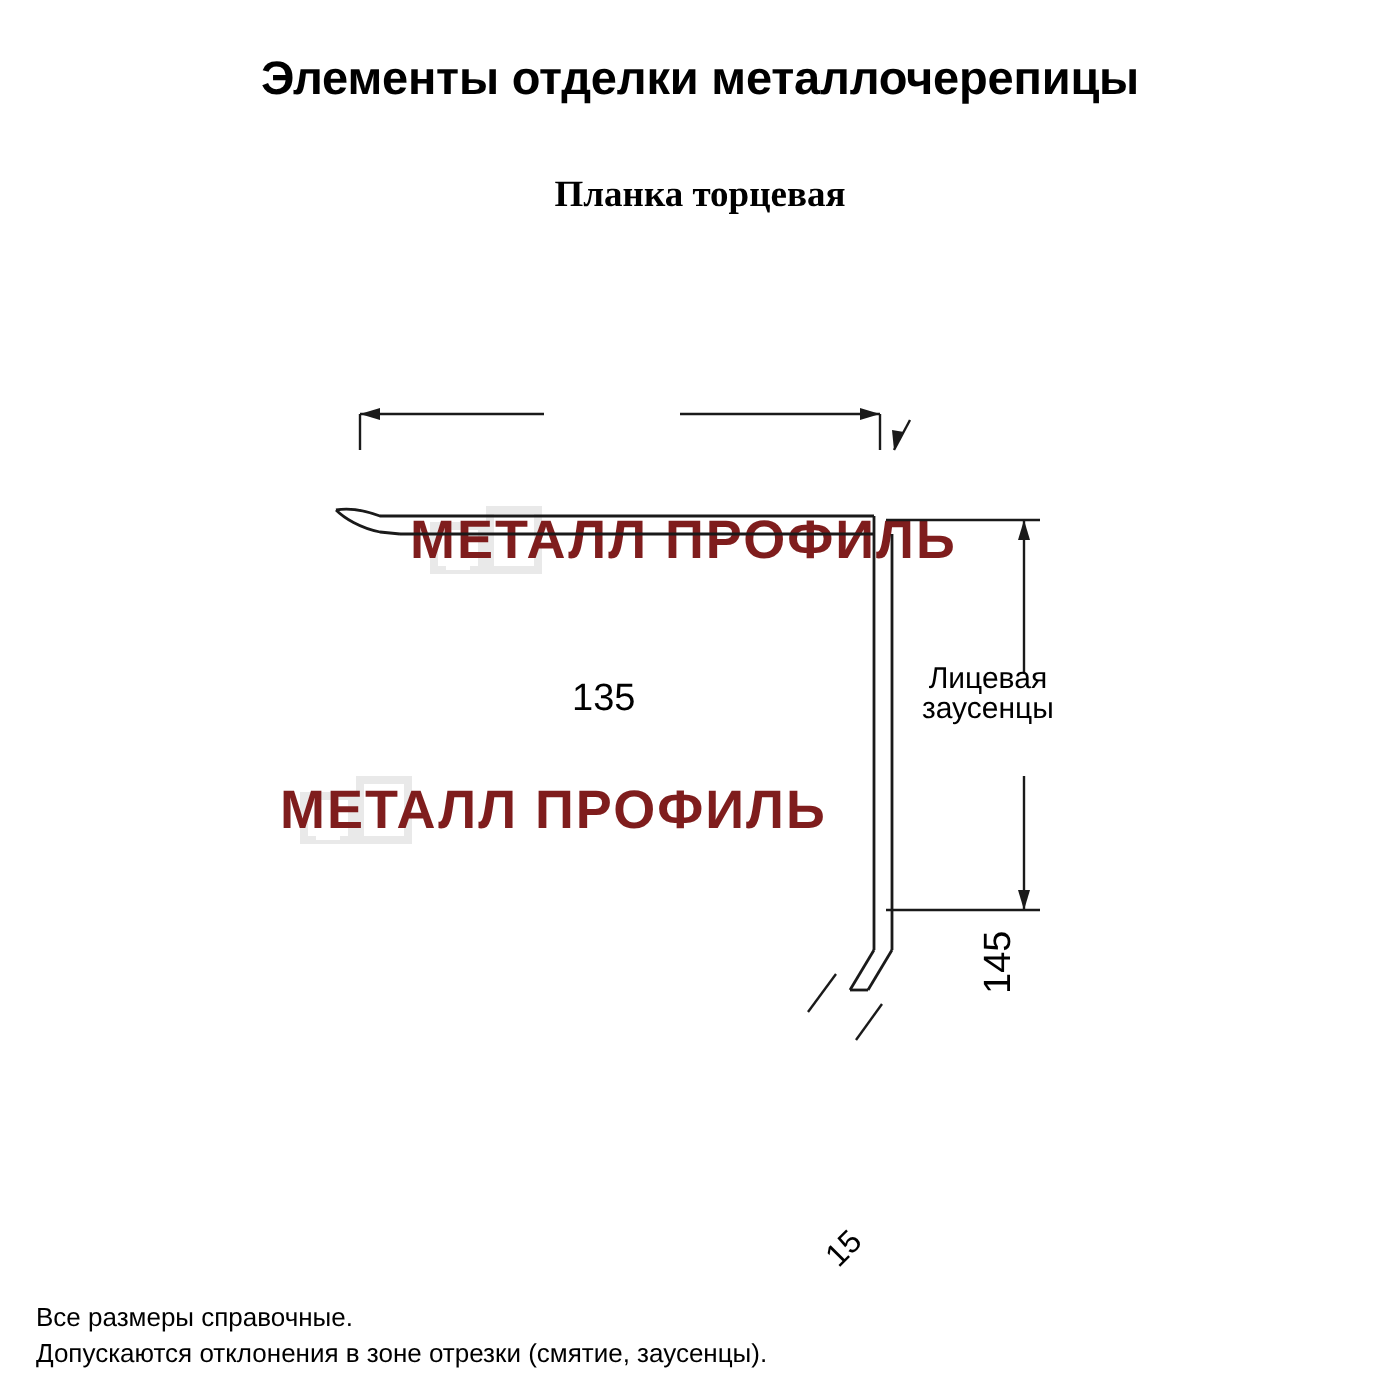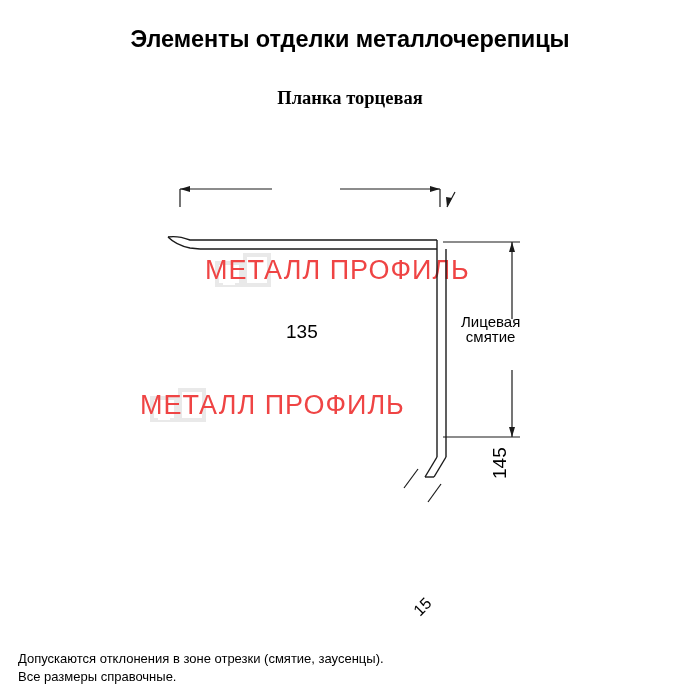--- a/index.html
+++ b/index.html
@@ -46,42 +46,42 @@
     top: 126px;
     left: 0;
     width: 700px;
     text-align: center;
     font-size: 18.5px;
     font-weight: bold;
   }
   
   .watermark {
     position: absolute;
-    color: #ef4444;
-    font-weight: normal;
+    color: #7f1d1d;
+    font-weight: bold;
     font-size: 27px;
     letter-spacing: 1px;
     white-space: nowrap;
     user-select: none;
   }
   .wm1 { left: 205px; top: 255px; }
   .wm2 { left: 140px; top: 390px; }
   .wm-logo {
     position: absolute;
     width: 58px;
     height: 38px;
   }
   .wm-logo svg { display: block; }
   .wm1-logo { left: 215px; top: 253px; }
   .wm2-logo { left: 150px; top: 388px; }
   
   .drawing {
     position: absolute;
     left: 0;
-    top: 132px;
+    top: 150px;
     width: 647px;
     height: 420px;
   }
   .drawing svg { display: block; }
   .lbl {
     position: absolute;
     font-size: 17px;
     color: #000;
   }
   .lbl-135 { left: 286px; top: 189px; font-size: 19px; }
@@ -177,22 +177,22 @@
         <line x1="455" y1="60" x2="447" y2="75"></line>
         <path d="M447,75 L452,66 L446,65 Z" fill="#1a1a1a" stroke="none"></path>
       </g>
     </svg>
 
     <span class="lbl lbl-135">135</span>
     <span class="lbl lbl-145">145</span>
     <span class="lbl lbl-15">15</span>
     <span class="lbl lbl-face">
       <span>Лицевая</span><br>
-      <span>смятие</span>
+      <span>заусенцы</span>
     </span>
   </div>
 
   <div class="footer">
+    <div>Все размеры справочные.</div>
     <div>Допускаются отклонения в зоне отрезки (смятие, заусенцы).</div>
-    <div>Все размеры справочные.</div>
   </div>
 
 </div>
 
 </body></html>

